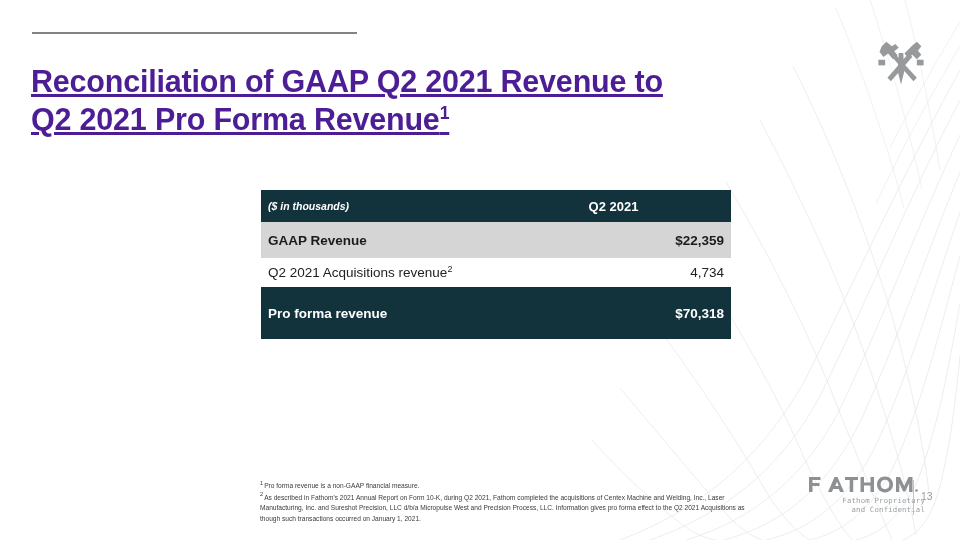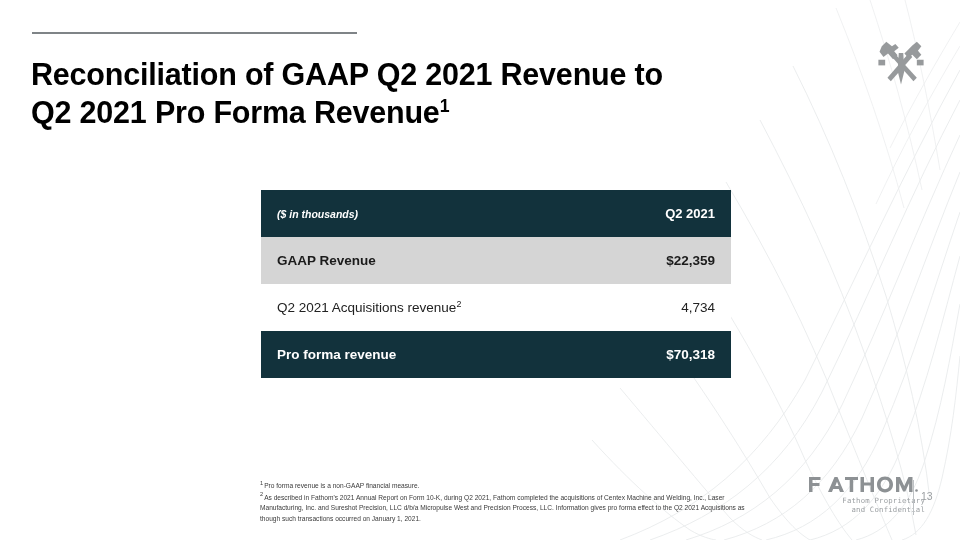--- a/index.html
+++ b/index.html
@@ -33,27 +33,28 @@
     top: 32px;
     width: 325px;
     height: 2px;
     background: #7f8487;
   }
 
   
   #page-title {
     position: absolute;
     left: 31px;
-    top: 35px;
+    top: 42px;
     width: 800px;
-    color: #000000;
+    color: #4c1d95;
     font-size: 30.5px;
     font-weight: bold;
     line-height: 38px;
     letter-spacing: -0.2px;
+    text-decoration: underline;
   }
   #page-title sup {
     font-size: 0.58em;
     vertical-align: super;
     line-height: 0;
     font-weight: bold;
   }
 
   
   #tools-logo {
@@ -68,21 +69,21 @@
   
   #recon-table {
     position: absolute;
     left: 261px;
     top: 190px;
     width: 470px;
     border-collapse: collapse;
     table-layout: fixed;
   }
   #recon-table td, #recon-table th {
-    padding: 16px;
+    padding: 7px;
     margin: 0;
   }
   .cell-label {
     padding-left: 27px;
     text-align: left;
   }
   .cell-value {
     padding-right: 41px;
     text-align: right;
   }
@@ -94,20 +95,21 @@
     color: #ffffff;
     font-size: 10.5px;
     font-weight: bold;
     font-style: italic;
   }
   .row-header .cell-value {
     color: #ffffff;
     font-size: 13px;
     font-weight: bold;
     padding-right: 41px;
+    text-align: center;
   }
   .row-shaded {
     background: #d5d5d5;
     height: 36px;
   }
   .row-shaded .cell-label,
   .row-shaded .cell-value {
     color: #1b1b1b;
     font-size: 13.5px;
     font-weight: bold;
@@ -118,21 +120,21 @@
   }
   .row-plain .cell-label,
   .row-plain .cell-value {
     color: #222222;
     font-size: 13.5px;
     font-weight: normal;
   }
   .row-plain .cell-value { padding-right: 49px; }
   .row-total {
     background: #12323c;
-    height: 36px;
+    height: 52px;
   }
   .row-total .cell-label,
   .row-total .cell-value {
     color: #ffffff;
     font-size: 13.5px;
     font-weight: bold;
   }
   .cell-label sup, .cell-value sup {
     font-size: 0.66em;
     vertical-align: super;

